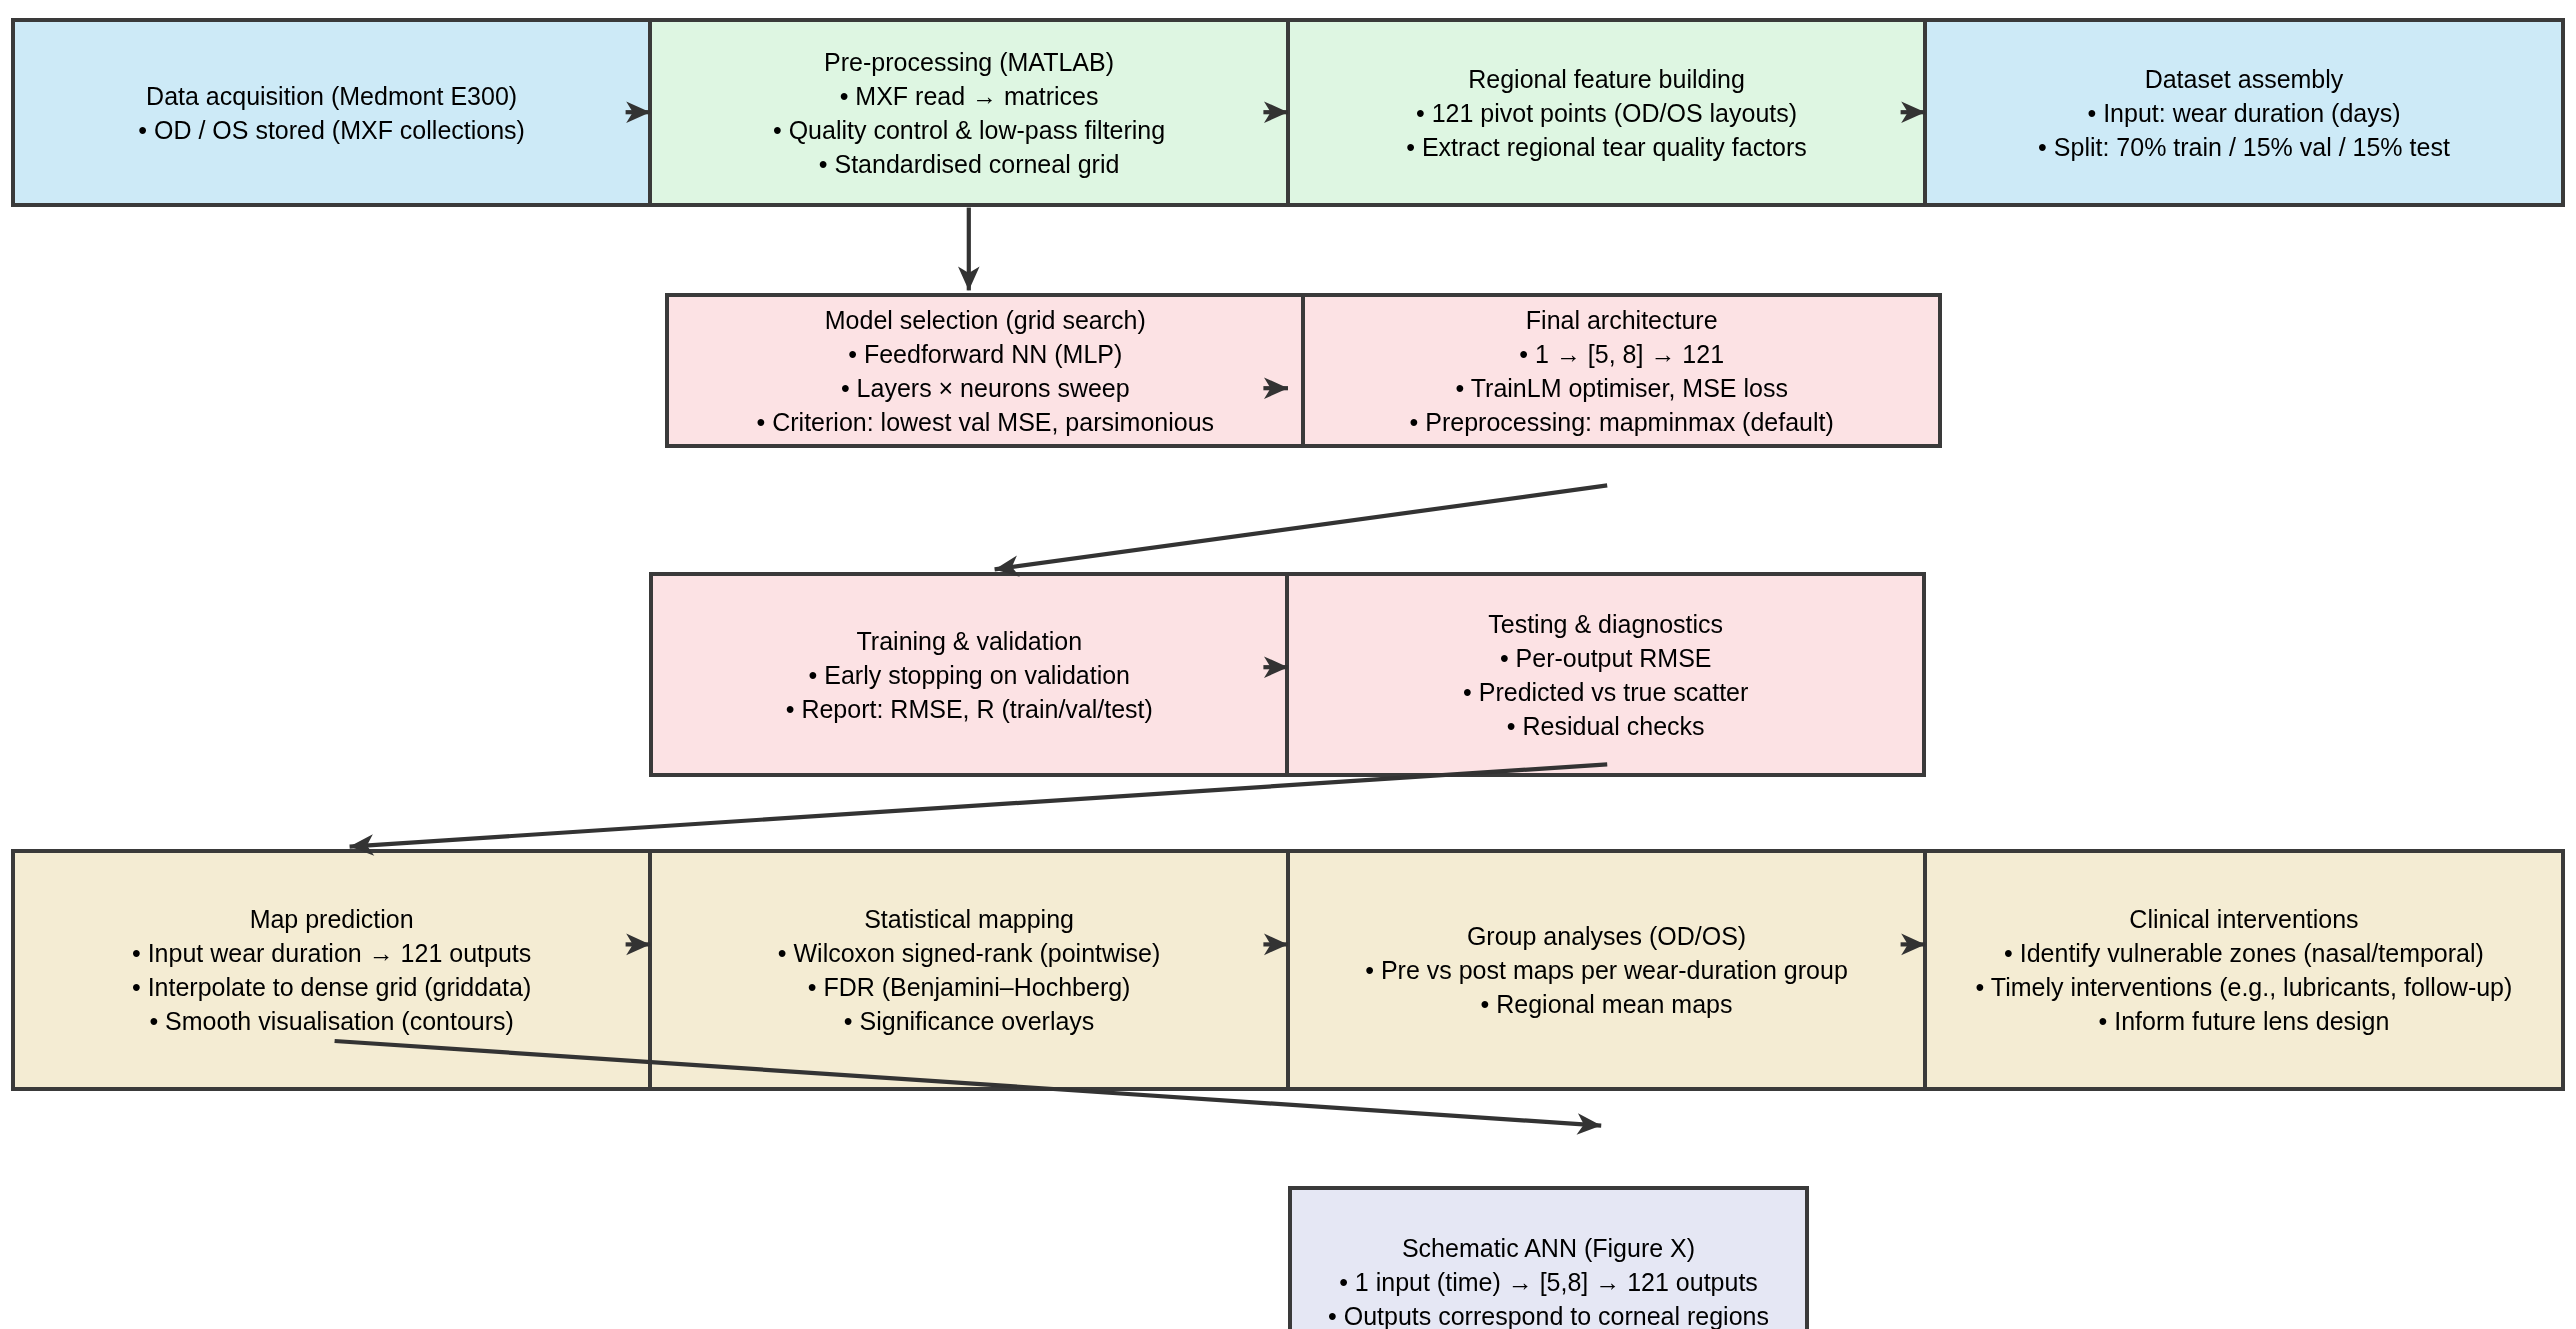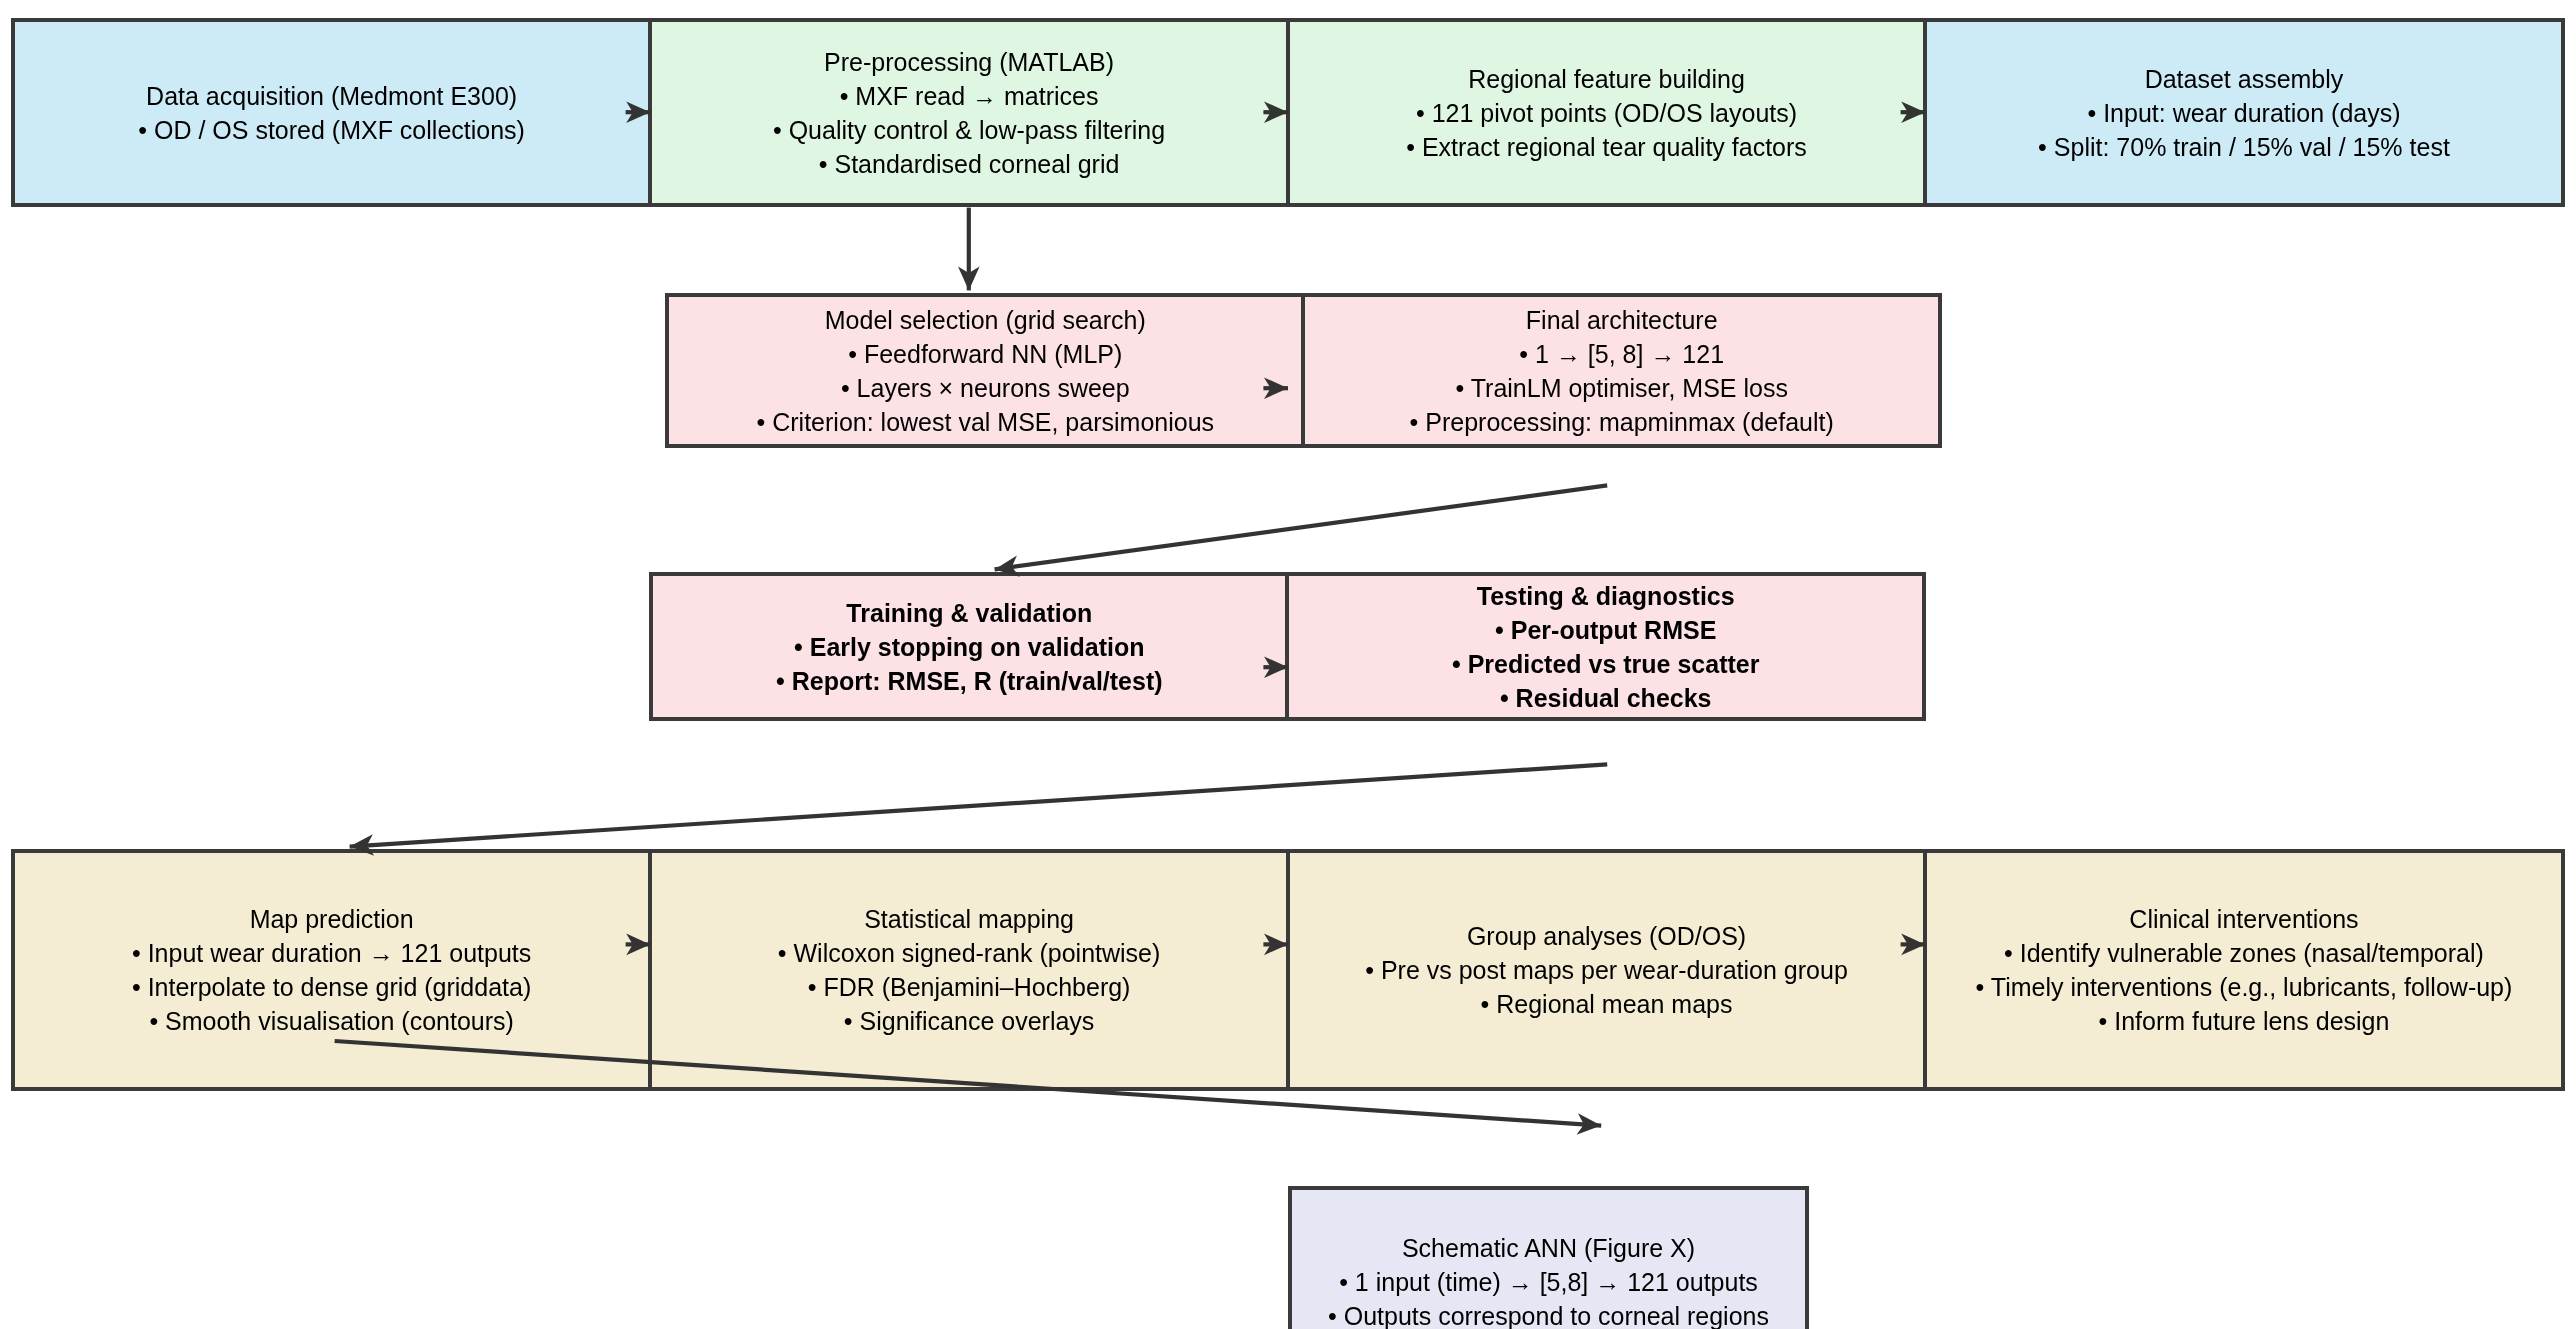--- a/index.html
+++ b/index.html
@@ -97,21 +97,21 @@
       <div class="line">• Criterion: lowest val MSE, parsimonious</div>
     </div>
     <div class="box" data-color="pink">
       <div class="line">Final architecture</div>
       <div class="line">• 1 → [5, 8] → 121</div>
       <div class="line">• TrainLM optimiser, MSE loss</div>
       <div class="line">• Preprocessing: mapminmax (default)</div>
     </div>
   </div>
 
-  <div class="row" style="left:649px; top:572px; width:1277px; height:149px;font-weight:bold;">
+  <div class="row" style="left:649px; top:572px; width:1277px; height:205px;">
     <div class="box" data-color="pink">
       <div class="line">Training &amp; validation</div>
       <div class="line">• Early stopping on validation</div>
       <div class="line">• Report: RMSE, R (train/val/test)</div>
     </div>
     <div class="box" data-color="pink">
       <div class="line">Testing &amp; diagnostics</div>
       <div class="line">• Per-output RMSE</div>
       <div class="line">• Predicted vs true scatter</div>
       <div class="line">• Residual checks</div>

